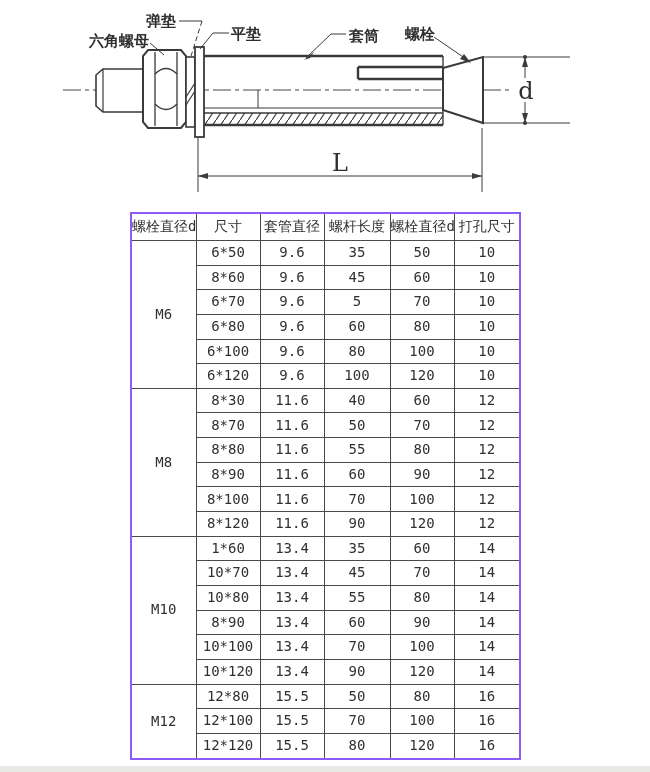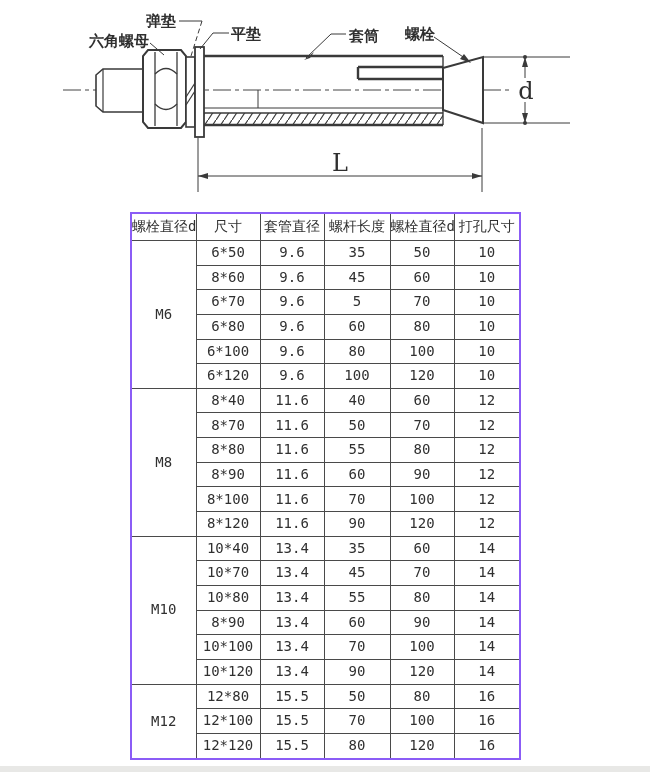--- a/index.html
+++ b/index.html
@@ -200,21 +200,21 @@
         </tr>
         <tr>
           <td>6*120</td>
           <td>9.6</td>
           <td>100</td>
           <td>120</td>
           <td>10</td>
         </tr>
         <tr>
           <td rowspan="6" class="group-cell">M8</td>
-          <td>8*40</td>
+          <td>8*30</td>
           <td>11.6</td>
           <td>40</td>
           <td>60</td>
           <td>12</td>
         </tr>
         <tr>
           <td>8*70</td>
           <td>11.6</td>
           <td>50</td>
           <td>70</td>
@@ -243,21 +243,21 @@
         </tr>
         <tr>
           <td>8*120</td>
           <td>11.6</td>
           <td>90</td>
           <td>120</td>
           <td>12</td>
         </tr>
         <tr>
           <td rowspan="6" class="group-cell">M10</td>
-          <td>10*40</td>
+          <td>1*60</td>
           <td>13.4</td>
           <td>35</td>
           <td>60</td>
           <td>14</td>
         </tr>
         <tr>
           <td>10*70</td>
           <td>13.4</td>
           <td>45</td>
           <td>70</td>

